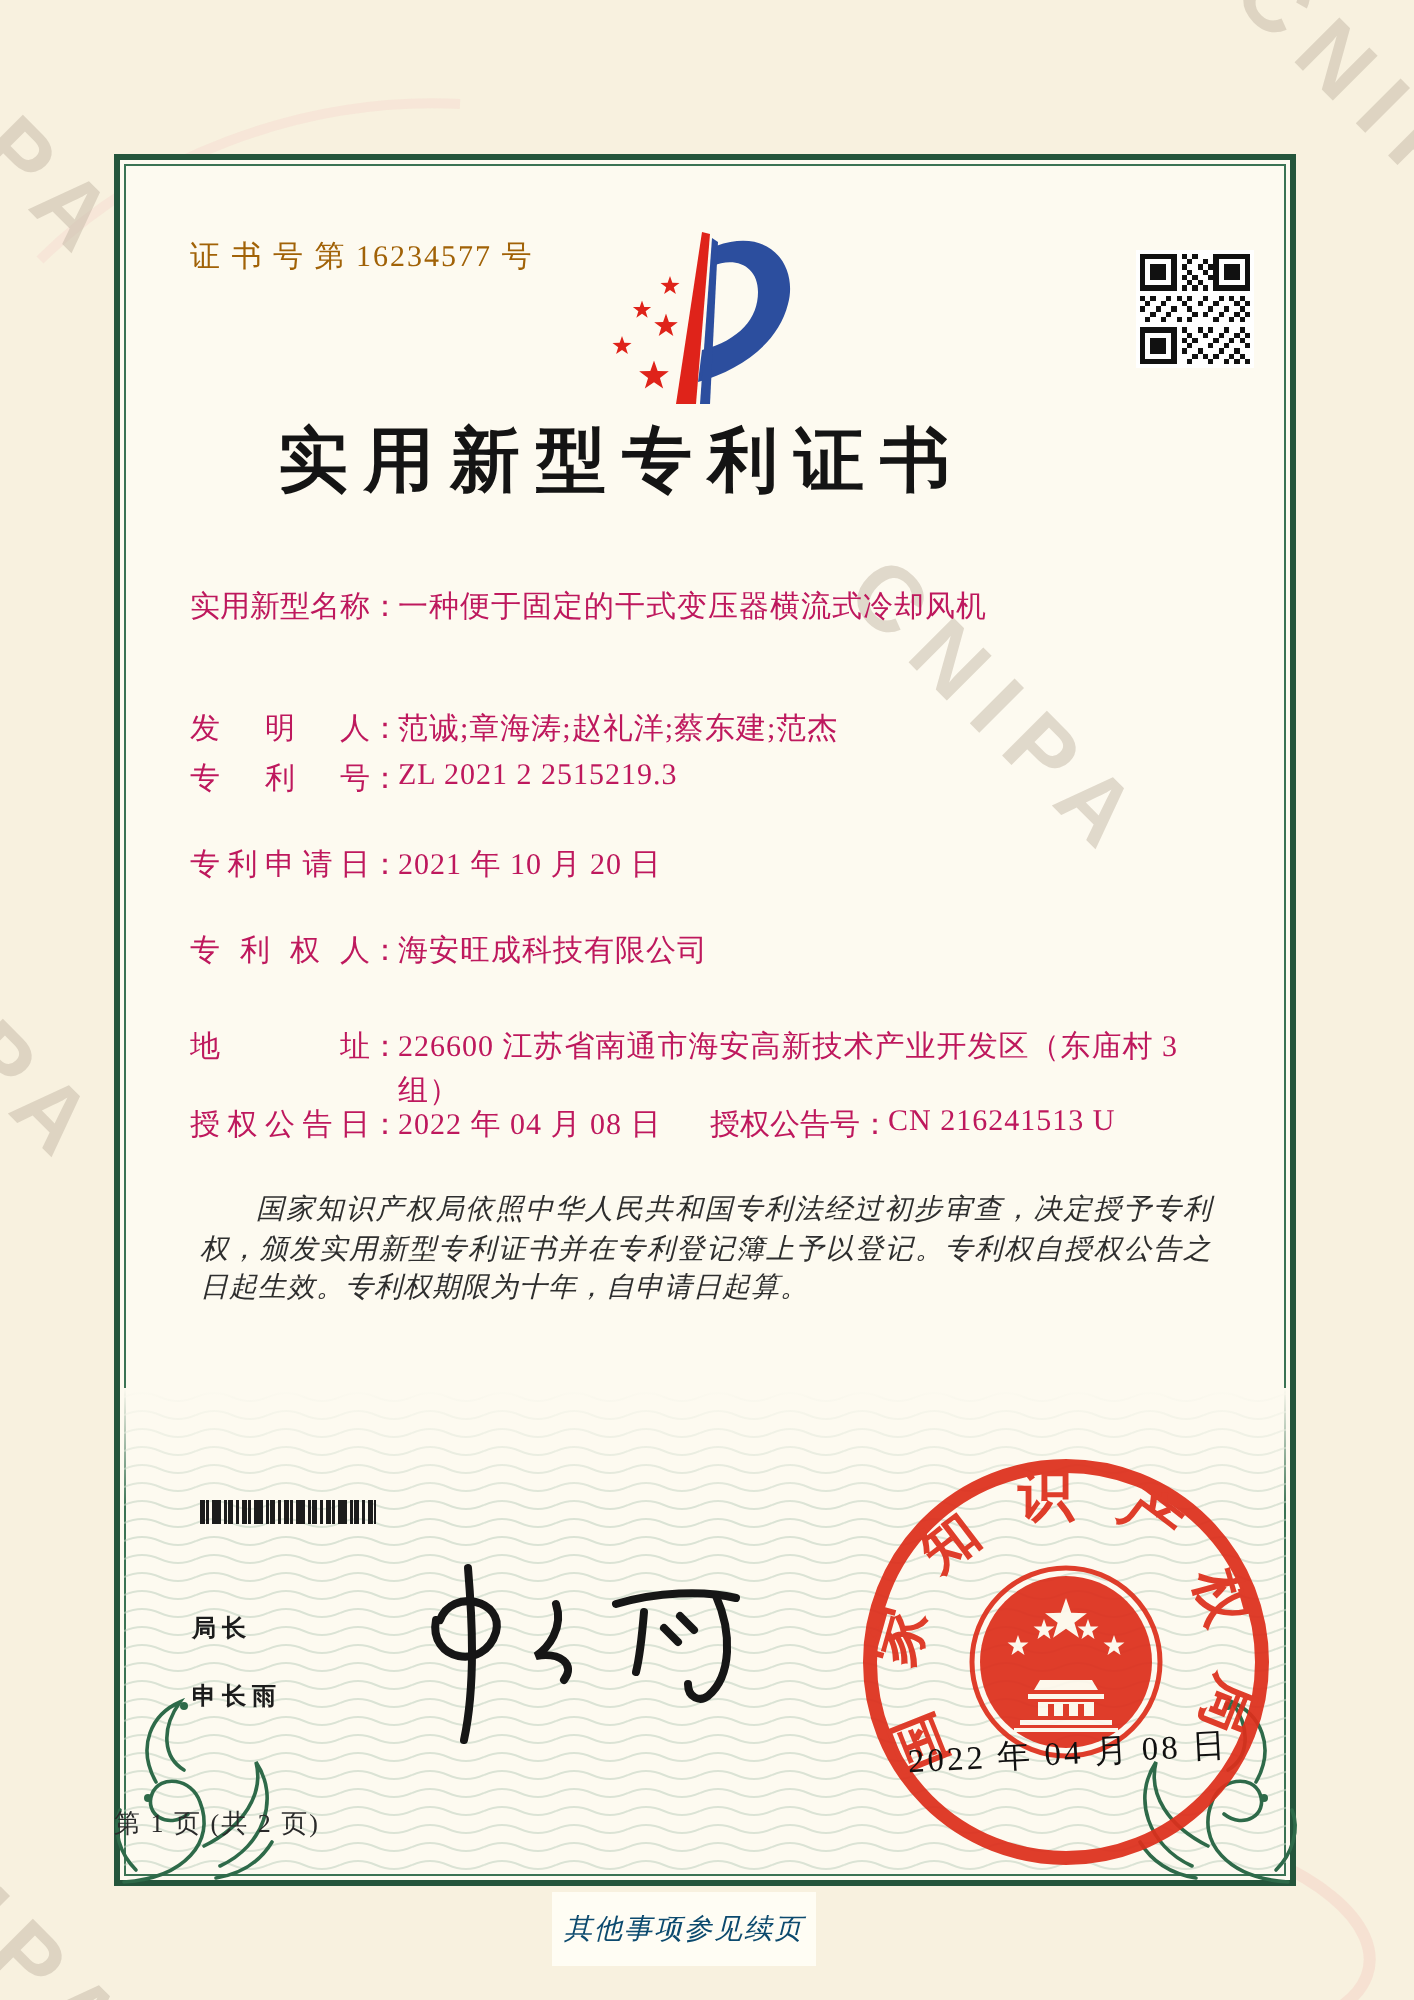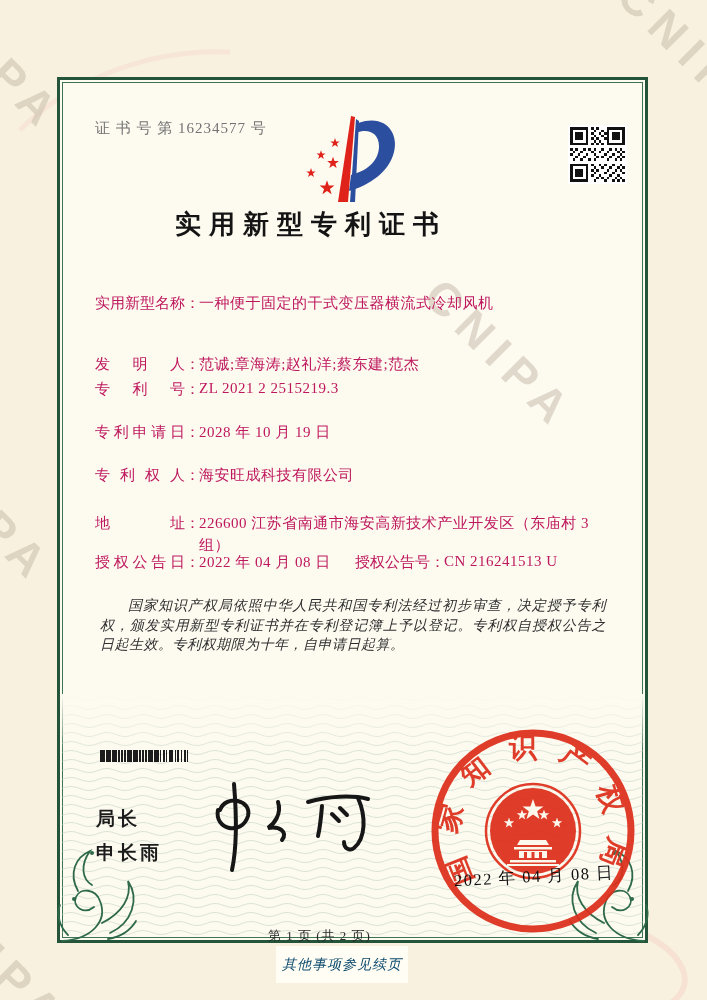--- a/index.html
+++ b/index.html
@@ -28,27 +28,27 @@
   }
   .frame-inner{
     width:100%; height:100%; box-sizing:border-box;
     border:1.5px solid #3b7354;
   }
   .waves{position:absolute; left:62px; top:694px; z-index:2; pointer-events:none;}
   .flourish{position:absolute; z-index:3; pointer-events:none;}
   
   .cert-no{
     position:absolute; left:95px; top:119px; z-index:4;
-    font-size:15px; color:#737373; letter-spacing:1px;
+    font-size:15px; color:#a16207; letter-spacing:1px;
   }
   .qr{position:absolute; left:568px; top:125px; width:55px; height:55px; z-index:4; background:#fff; padding:2px;}
   .logo{position:absolute; left:298px; top:110px; z-index:4;}
   .title{
     position:absolute; left:57px; top:207px; width:508px; z-index:4;
-    text-align:center; font-size:26px; font-weight:bold; color:#141414;
+    text-align:center; font-size:35px; font-weight:bold; color:#141414;
     letter-spacing:8px;
   }
   .field-row{
     position:absolute; left:95px; width:535px; z-index:4;
     font-size:15px; color:#be185d; white-space:nowrap;
   }
   .lbl{
     display:inline-block; width:90px;
     text-align:justify; text-align-last:justify; vertical-align:top;
   }
@@ -63,33 +63,33 @@
   }
   .paras p{margin:12px; text-indent:2em;}
   .barcode{
     position:absolute; left:100px; top:750px; width:88px; height:12px; z-index:4;
     background:
       repeating-linear-gradient(90deg,#1c1c1c 0 1.5px,transparent 1.5px 3px),
       repeating-linear-gradient(90deg,#1c1c1c 0 2.5px,transparent 2.5px 7px);
   }
   .signer-title,.signer-name{
     position:absolute; left:96px; z-index:4;
-    font-size:19px; font-weight:600; color:#1c1c1c; letter-spacing:3px;
+    font-size:12px; font-weight:600; color:#1c1c1c; letter-spacing:3px;
   }
   .signer-title{top:806px;} .signer-name{top:840px;}
   .signature{position:absolute; left:190px; top:772px; z-index:5;}
   .seal{position:absolute; left:428px; top:726px; z-index:5; opacity:0.93;}
   .seal-date{
     position:absolute; left:436px; top:866px; width:196px; z-index:6;
     text-align:center; font-size:16.5px; color:#101010; letter-spacing:1.5px;
     transform:rotate(-3deg);
   }
   .page-num{
-    position:absolute; left:57px; top:927px; width:525px; z-index:4;
-    text-align:center; font-size:13px; color:#2a2a2a; letter-spacing:1px;
+    position:absolute; left:57px; top:903px; width:525px; z-index:4;
+    text-align:left; font-size:13px; color:#2a2a2a; letter-spacing:1px;
   }
   .note-box{
     position:absolute; left:276px; top:946px; width:132px; height:37px; z-index:4;
     background:#fffdf4; display:flex; align-items:center; justify-content:center;
     font-size:14px; font-style:italic; color:#0c4a6e; letter-spacing:1px;
   }
 </style>
 </head>
 <body>
 
@@ -186,21 +186,21 @@
   <div class="field-row" style="top:294px;">
     <span class="lbl">实用新型名称</span><span class="colon">：</span><span class="val">一种便于固定的干式变压器横流式冷却风机</span>
   </div>
   <div class="field-row" style="top:355px;">
     <span class="lbl">发明人</span><span class="colon">：</span><span class="val">范诚;章海涛;赵礼洋;蔡东建;范杰</span>
   </div>
   <div class="field-row" style="top:380px;text-decoration:underline;">
     <span class="lbl">专利号</span><span class="colon">：</span><span class="val">ZL 2021 2 2515219.3</span>
   </div>
   <div class="field-row" style="top:423px;">
-    <span class="lbl">专利申请日</span><span class="colon">：</span><span class="val">2028 年 10 月 19 日</span>
+    <span class="lbl">专利申请日</span><span class="colon">：</span><span class="val">2021 年 10 月 20 日</span>
   </div>
   <div class="field-row" style="top:466px;">
     <span class="lbl">专利权人</span><span class="colon">：</span><span class="val">海安旺成科技有限公司</span>
   </div>
   <div class="field-row" style="top:514px;">
     <span class="lbl">地址</span><span class="colon">：</span><span class="val">226600 江苏省南通市海安高新技术产业开发区（东庙村 3</span>
     <span class="val-line2">组）</span>
   </div>
   <div class="field-row" style="top:553px;">
     <span class="lbl">授权公告日</span><span class="colon">：</span><span class="val">2022 年 04 月 08 日</span>

